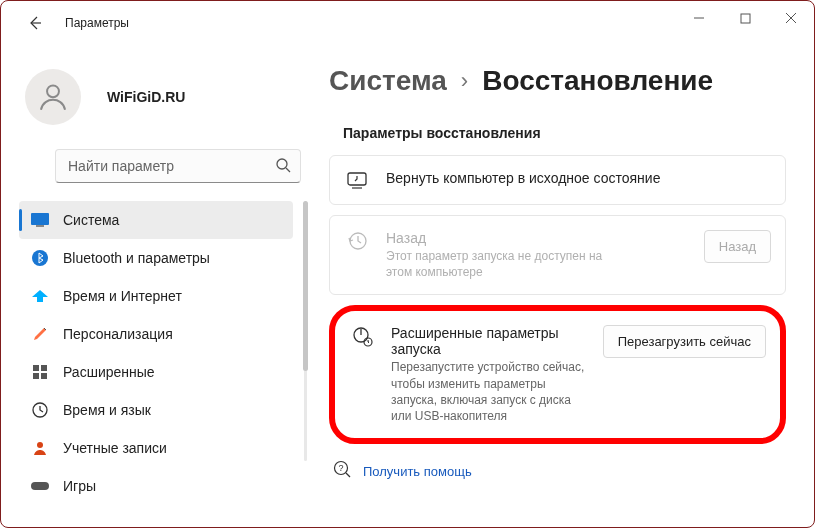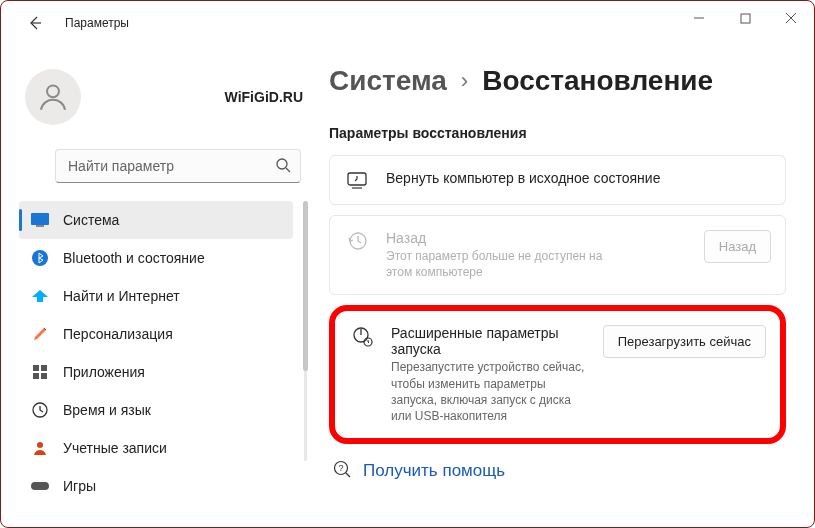--- a/index.html
+++ b/index.html
@@ -10,21 +10,21 @@
   }
   .titlebar {
     height: 44px; display: flex; align-items: center; padding: 0 8px;
   }
   .back-btn { width: 32px; height: 32px; display:flex; align-items:center; justify-content:center; color:#333; margin-left:10px;}
   .title { font-size: 12px; color:#222; margin-left: 14px; }
   .win-controls { position:absolute; right:0; top:0; display:flex; }
   .win-btn { width: 46px; height: 34px; display:flex; align-items:center; justify-content:center; color:#555; }
   .body { flex:1; display:flex; overflow:hidden; }
   .sidebar { width: 308px; padding: 10px 0 0 18px; display:flex; flex-direction:column; }
-  .user-row { display:flex; align-items:center; gap:15px; padding: 14px 6px 22px 6px; justify-content: space-between;}
+  .user-row { display:flex; align-items:center; gap:26px; padding: 14px 6px 22px 6px;}
   .avatar { width:56px; height:56px; border-radius:50%; background:#eceae8; display:flex; align-items:center; justify-content:center; }
   .username { font-size:14px; font-weight:600; color:#222;}
   .search-wrap { position:relative; margin: 2px 8px 18px 0; padding-left: 36px; }
   .search {
     width: 100%; height: 34px; border:1px solid #e0e0e0; border-bottom:1px solid #8a8a8a;
     background:#fbfbfb; border-radius:4px; padding: 0 34px 0 12px; font-size:14px; color:#333;
   }
   .search::placeholder{ color:#666; }
   .search-icon { position:absolute; right:10px; top:8px; color:#555; }
   .nav { position:relative; overflow-y:auto; flex:1; }
@@ -37,39 +37,39 @@
   .nav-item.active { background:#ececec; }
   .nav-item.active::before{
     content:""; position:absolute; left:0; top:8px; bottom:8px; width:3px; background:#1976d2; border-radius:2px;
   }
   .nav-icon { width:18px; height:18px; display:flex; align-items:center; justify-content:center; }
   .main { flex:1; padding: 20px 28px 0 20px; overflow-y:auto; position:relative;}
   .crumbs { display:flex; align-items:center; gap:14px; font-size:28px; color:#222; }
   .crumb-parent { font-weight:600; color:#555; }
   .crumb-sep { color:#777; font-size:22px;}
   .crumb-current { font-weight:600; }
-  .section-title { font-size:14px; font-weight:600; margin: 28px 0 14px 0; color:#222;}
+  .section-title { font-size:14px; font-weight:600; margin: 28px 0 14px 14px; color:#222;}
   .card {
     border:1px solid #e6e6e6; border-radius:6px; padding:14px 14px; display:flex; align-items:flex-start;
     gap:16px; margin-bottom:10px; background:#fff;
   }
   .card.disabled .card-title, .card.disabled .card-desc, .card.disabled .card-icon { color:#b0b0b0; }
   .card-icon { width:26px; color:#333; flex-shrink:0; display:flex; align-items:center; justify-content:center;}
   .card-text { flex:1; }
   .card-title { font-size:14px; color:#222; margin-bottom:2px;}
   .card-desc { font-size:12px; color:#666; line-height:1.35; max-width:240px;}
   .card-btn {
     border:1px solid #d9d9d9; background:#fdfdfd; border-radius:4px; padding:8px 14px;
     font-size:13px; color:#222; white-space:nowrap;
   }
   .card.disabled .card-btn { color:#aaa; }
-  .highlight { border:6px solid #ff0000; border-radius:18px; padding:10px 10px 10px 10px;}
+  .highlight { border:6px solid #ff0000; border-radius:26px; padding:10px 10px 10px 10px;}
   .highlight .card { border:none; margin:0; padding:4px 4px;}
   .help-row { display:flex; align-items:center; gap:12px; margin-top:16px; padding-left:4px;}
-  .help-link { font-size:17px; color:#185abd; }
+  .help-link { font-size:13px; color:#185abd; }
 </style>
 </head>
 <body>
 
 <div class="window">
 
   <div class="titlebar">
     <div class="back-btn">
       <svg width="16" height="16" viewBox="0 0 16 16">
           <path d="M10 2 4 8l6 6" stroke="#333" stroke-width="1.2" fill="none"></path>
@@ -128,49 +128,49 @@
             </span>
           <span>Система</span>
         </div>
         <div class="nav-item">
           <span class="nav-icon">
               <svg width="16" height="16" viewBox="0 0 16 16">
                 <circle cx="8" cy="8" r="8" fill="#1976d2"></circle>
                 <path d="M7 3v10l4-3-4-2 4-2-4-3z" stroke="#fff" stroke-width="1" fill="none"></path>
               </svg>
             </span>
-          <span>Bluetooth и состояние</span>
+          <span>Bluetooth и параметры</span>
         </div>
         <div class="nav-item">
           <span class="nav-icon">
               <svg width="18" height="14" viewBox="0 0 18 14">
                 <path d="M9 1 1 8h5v5h6V8h5z" fill="#00b0ff"></path>
               </svg>
             </span>
-          <span>Найти и Интернет</span>
+          <span>Время и Интернет</span>
         </div>
         <div class="nav-item">
           <span class="nav-icon">
               <svg width="16" height="16" viewBox="0 0 16 16">
                 <path d="M2 14l3-1 9-9-2-2-9 9z" fill="#ff7043"></path>
                 <path d="M12 2l2 2" stroke="#555" stroke-width="1"></path>
               </svg>
             </span>
           <span>Персонализация</span>
         </div>
         <div class="nav-item">
           <span class="nav-icon">
               <svg width="16" height="16" viewBox="0 0 16 16">
                 <rect x="1" y="1" width="6" height="6" fill="#555"></rect>
                 <rect x="9" y="1" width="6" height="6" fill="#555"></rect>
                 <rect x="1" y="9" width="6" height="6" fill="#555"></rect>
                 <rect x="9" y="9" width="6" height="6" fill="#555"></rect>
               </svg>
             </span>
-          <span>Приложения</span>
+          <span>Расширенные</span>
         </div>
         <div class="nav-item">
           <span class="nav-icon">
               <svg width="16" height="16" viewBox="0 0 16 16">
                 <circle cx="8" cy="8" r="7" fill="none" stroke="#333" stroke-width="1.3"></circle>
                 <path d="M8 4v4l3 2" stroke="#333" stroke-width="1.3" fill="none"></path>
               </svg>
             </span>
           <span>Время и язык</span>
         </div>
@@ -221,21 +221,21 @@
       <div class="card disabled">
         <div class="card-icon">
           <svg width="22" height="22" viewBox="0 0 22 22">
               <circle cx="12" cy="11" r="8" fill="none" stroke="#bbb" stroke-width="1.3"></circle>
               <path d="M12 6v5l3 2" stroke="#bbb" stroke-width="1.3" fill="none"></path>
               <path d="M3 8l1 3 3-1" stroke="#bbb" stroke-width="1.3" fill="none"></path>
             </svg>
         </div>
         <div class="card-text">
           <div class="card-title">Назад</div>
-          <div class="card-desc">Этот параметр больше не доступен на этом компьютере</div>
+          <div class="card-desc">Этот параметр запуска не доступен на этом компьютере</div>
         </div>
         <button class="card-btn">Назад</button>
       </div>
 
       <div class="highlight">
         <div class="card">
           <div class="card-icon">
             <svg width="22" height="22" viewBox="0 0 22 22">
                 <circle cx="10" cy="10" r="7" fill="none" stroke="#333" stroke-width="1.3"></circle>
                 <path d="M10 4v6" stroke="#333" stroke-width="1.3"></path>

